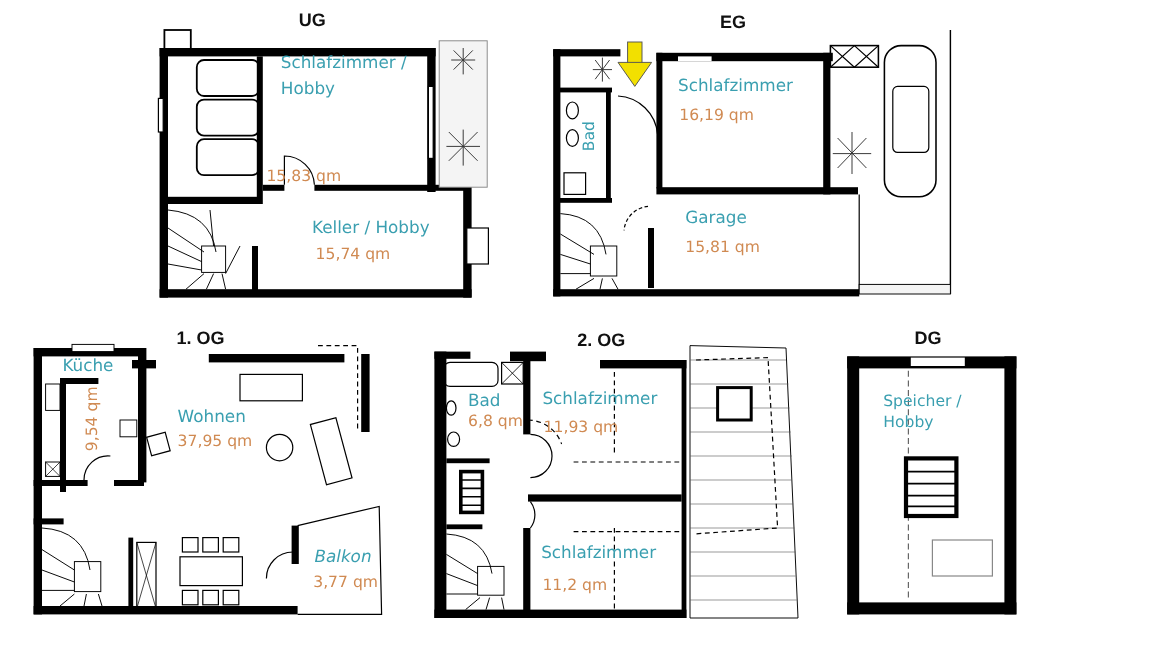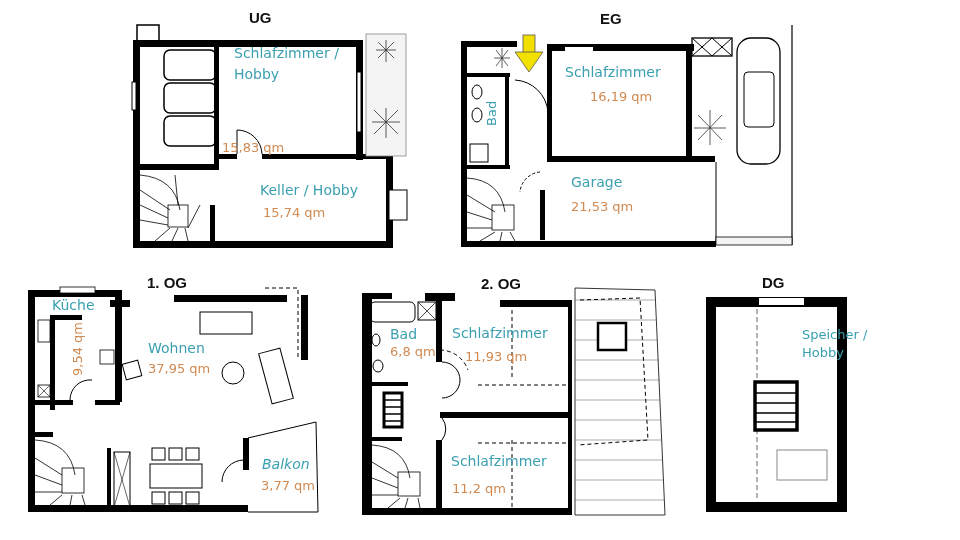--- a/index.html
+++ b/index.html
@@ -210,34 +210,34 @@
 <div class="room-name" style="left:234px;top:44px;">
   <div>Schlafzimmer /</div>
   <div style="margin-top:2px">Hobby</div>
 </div>
 <div class="room-area" style="left:222px;top:103px;margin-top:37px;">15,83 qm</div>
 <div class="room-name" style="left:260px;top:181px;">Keller / Hobby</div>
 <div class="room-area" style="left:263px;top:205px;">15,74 qm</div>
 
 <div class="room-name vert" style="left:482px;top:126px;font-size:13px;">Bad</div>
 <div class="room-name" style="left:565px;top:63px;">Schlafzimmer</div>
-<div class="room-area" style="left:566px;top:89px;margin-left:24px;">16,19 qm</div>
+<div class="room-area" style="left:566px;top:89px;">16,19 qm</div>
 <div class="room-name" style="left:571px;top:173px;text-align:right;">Garage</div>
-<div class="room-area" style="left:571px;top:199px;">21,53 qm</div>
+<div class="room-area" style="left:571px;top:199px;">15,81 qm</div>
 
 <div class="room-name" style="left:52px;top:296px;">Küche</div>
 <div class="room-area vert" style="left:70px;top:376px;">9,54 qm</div>
 <div class="room-name" style="left:148px;top:339px;">Wohnen</div>
 <div class="room-area" style="left:148px;top:361px;">37,95 qm</div>
 <div class="room-name" style="left:262px;top:455px;font-style:italic;">Balkon</div>
 <div class="room-area" style="left:261px;top:478px;">3,77 qm</div>
 
 <div class="room-name" style="left:390px;top:325px;">Bad</div>
 <div class="room-area" style="left:390px;top:344px;">6,8 qm</div>
 <div class="room-name" style="left:452px;top:324px;">Schlafzimmer</div>
-<div class="room-area" style="left:465px;top:349px;">11,93 qm</div>
+<div class="room-area" style="left:453px;top:349px;">11,93 qm</div>
 <div class="room-name" style="left:451px;top:452px;">Schlafzimmer</div>
 <div class="room-area" style="left:452px;top:481px;">11,2 qm</div>
 
-<div class="room-name" style="left:802px;top:326px;font-size:13px;line-height:18px;">
+<div class="room-name" style="left:736px;top:326px;font-size:13px;line-height:18px;">
   <div>Speicher /</div>
   <div>Hobby</div>
 </div>
 
 </body></html>

